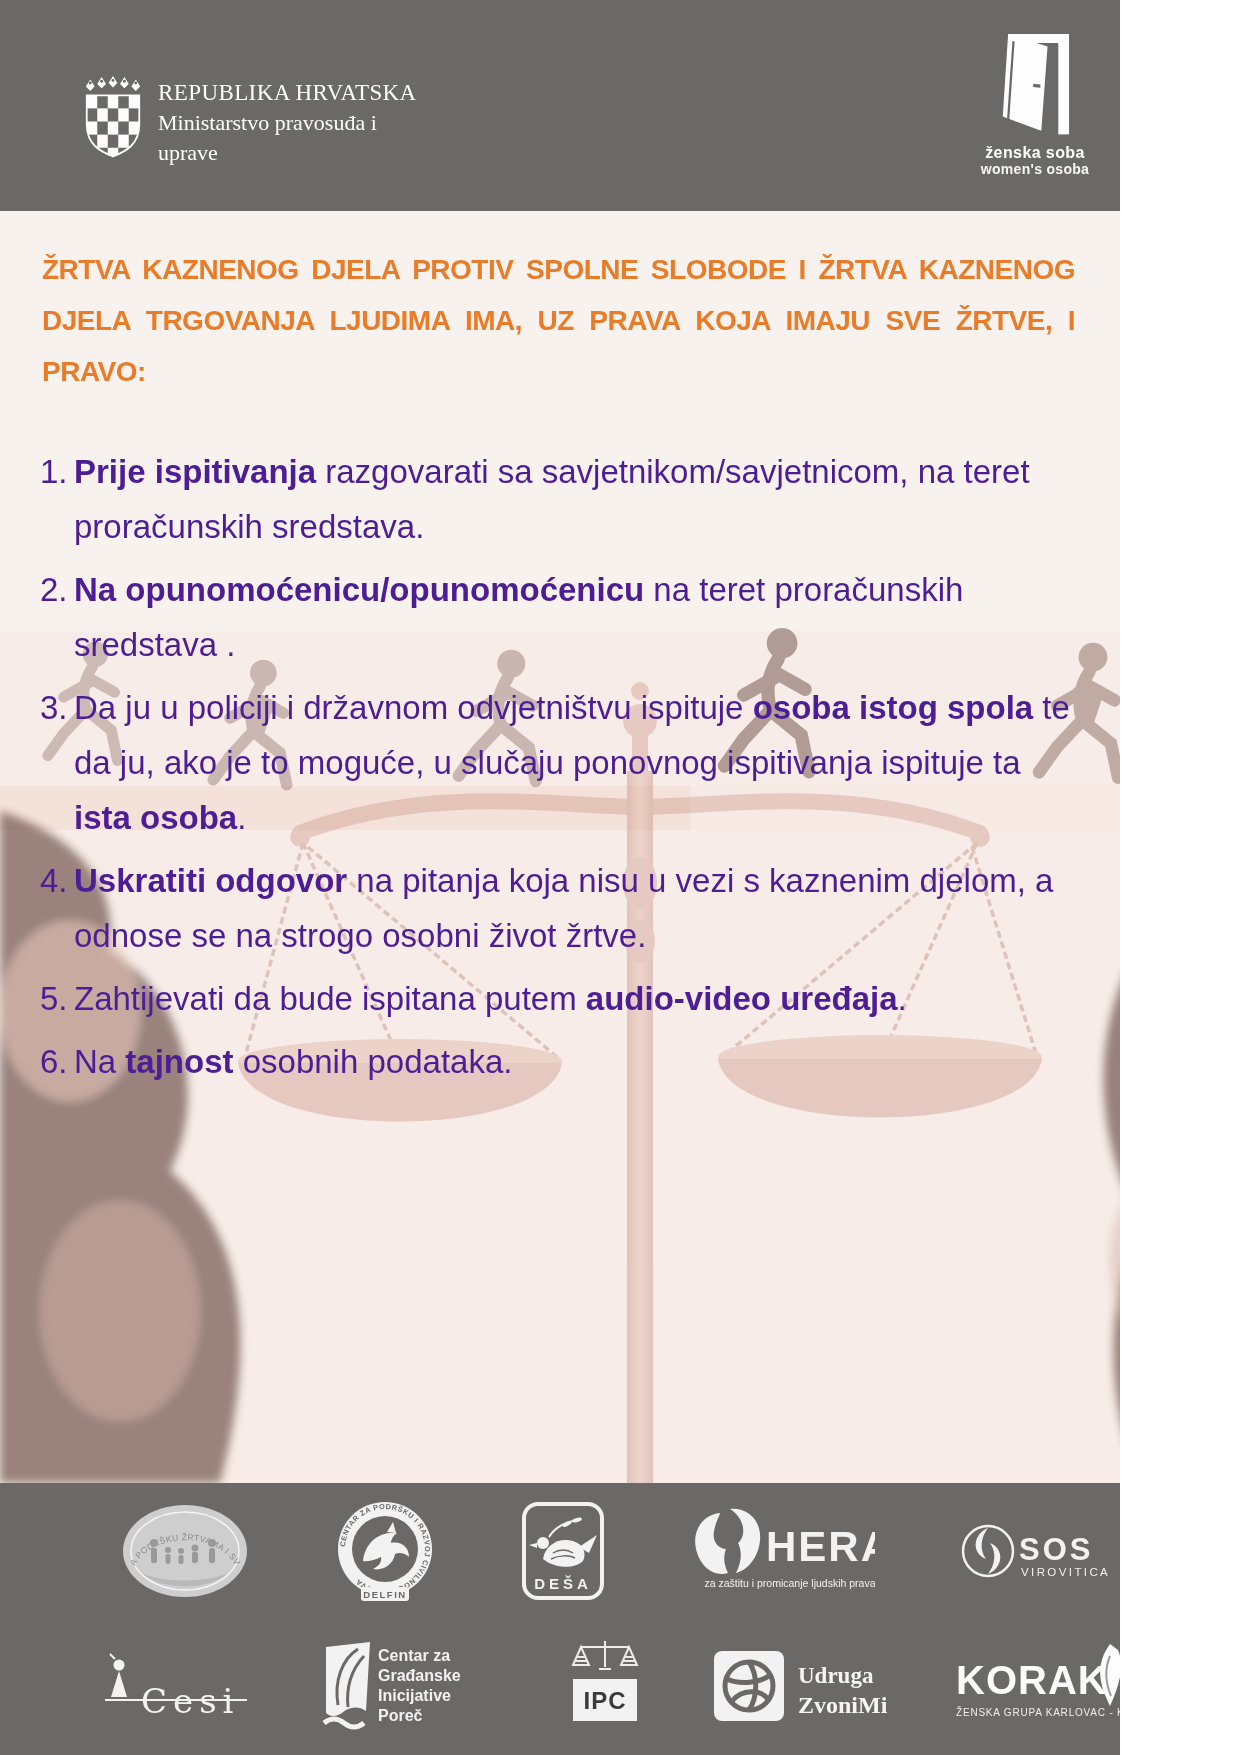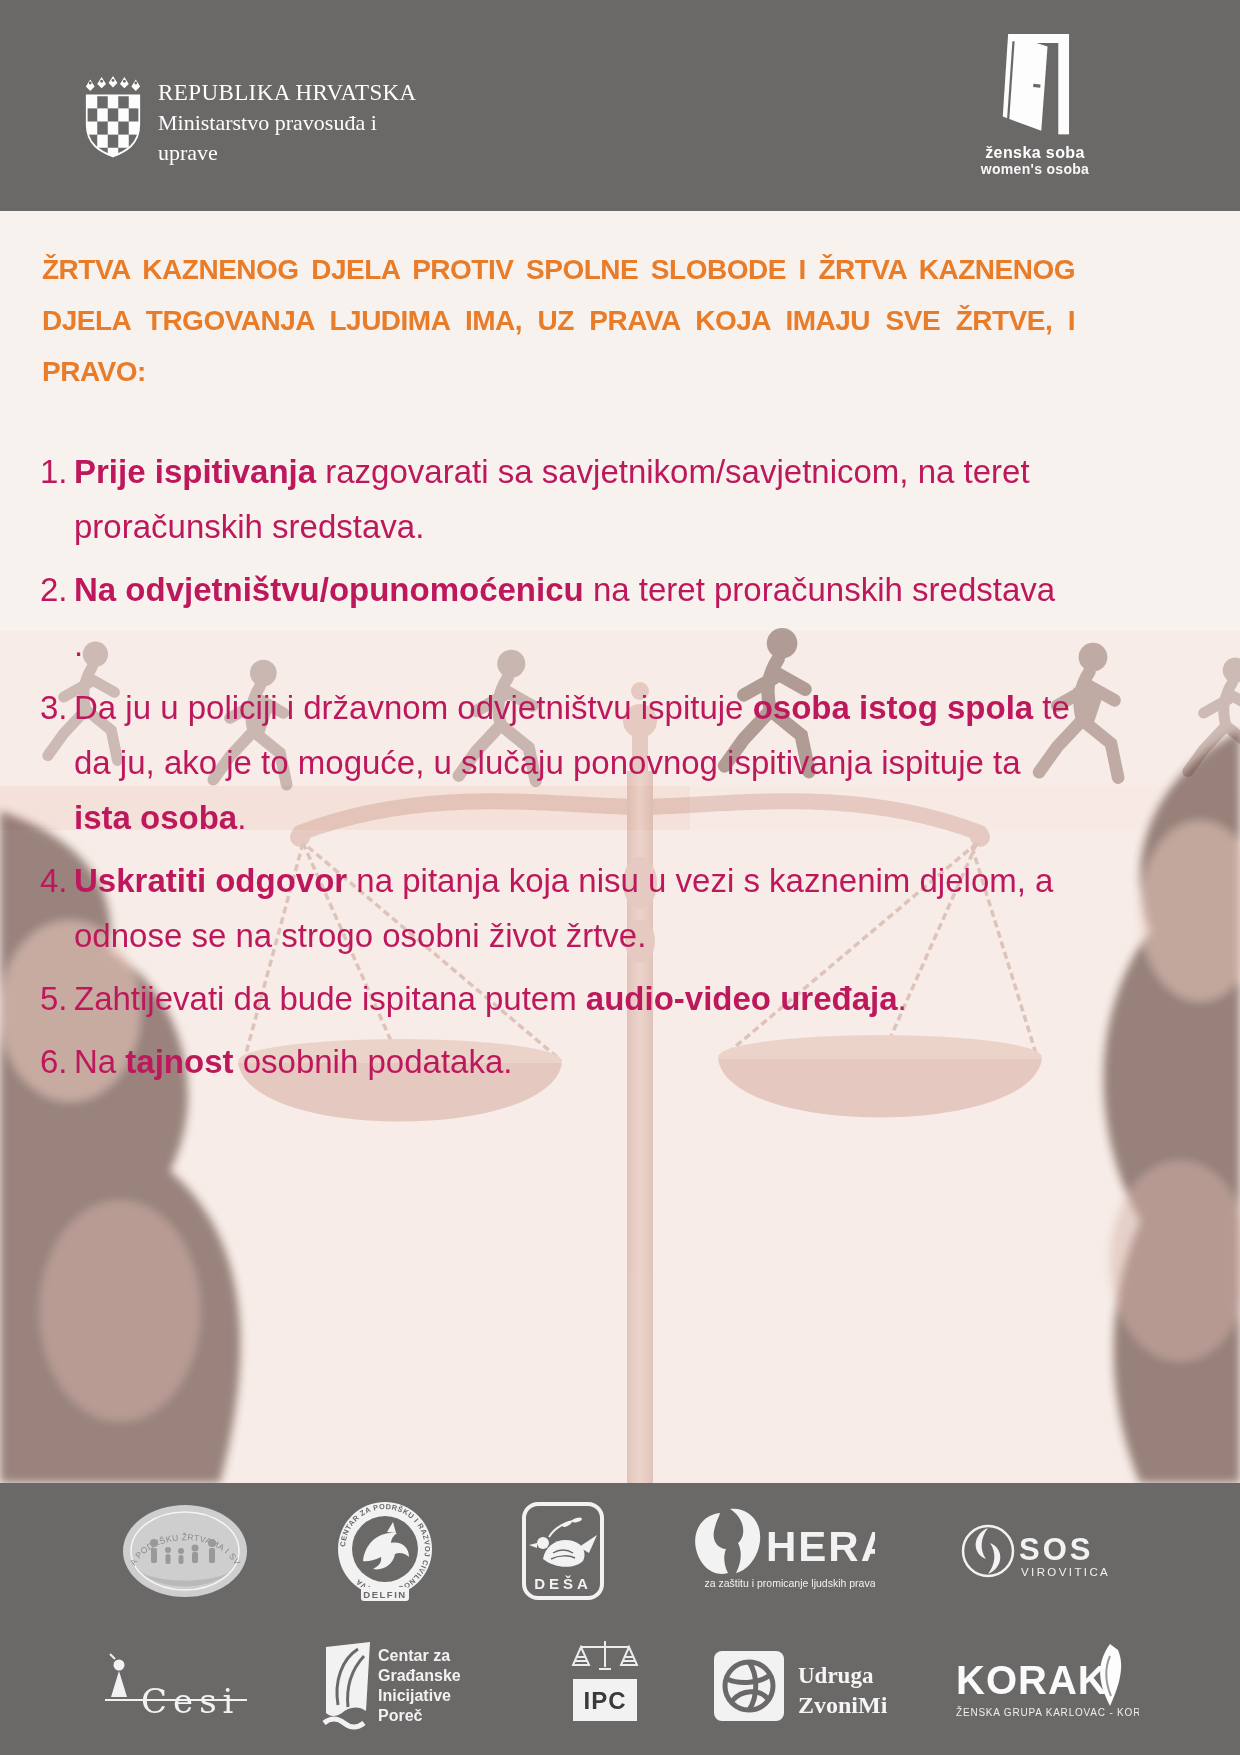--- a/index.html
+++ b/index.html
@@ -1,17 +1,17 @@
 <!DOCTYPE html>
 <html><head>
 <meta charset="utf-8">
 <style>
   html,body{margin:0;padding:0;background:#ffffff;}
   .page{
-    position:relative;width:1240px;height:1755px;overflow:hidden;
+    position:relative;width:1120px;height:1755px;overflow:hidden;
     background:#f8f2ef;font-family:"Liberation Sans",sans-serif;
   }
   
   .header-band{position:absolute;left:0;top:0;width:1240px;height:211px;background:#6b6868;}
   .coat{position:absolute;left:85px;top:74px;}
   .gov-name{position:absolute;left:158px;top:78px;color:#fdfdfd;
     font-family:"Liberation Serif",serif;line-height:30px;font-size:22px;}
   .gov-name .l1{font-size:23px;letter-spacing:.4px;}
   .partner{position:absolute;left:950px;top:30px;width:170px;text-align:center;color:#fff;}
   .partner .door{display:block;margin:0 auto;}
@@ -19,21 +19,21 @@
   .partner .p2{font-weight:bold;font-size:14px;line-height:15px;letter-spacing:.3px;opacity:.95;}
   
   .watermark{position:absolute;left:0;top:211px;pointer-events:none;}
   
   .title{
     position:absolute;left:42px;top:244px;width:1033px;
     font-size:28px;font-weight:bold;line-height:51px;letter-spacing:-0.5px;
     color:#e87c29;text-align:justify;
   }
   .rights{position:absolute;left:40px;top:444px;width:1032px;
-    font-size:33px;line-height:55px;color:#be185d;}
+    font-size:33px;line-height:55px;color:#4c1d95;}
   .right-item{padding-left:34px;text-indent:-34px;margin-bottom:8px;}
   .right-item .num{display:inline-block;width:34px;text-indent:0;}
   .right-item .b{font-weight:bold;}
   
   .footer-band{position:absolute;left:0;top:1483px;width:1240px;height:272px;background:#6b6868;}
   .f-row{height:136px;display:flex;align-items:center;justify-content:space-evenly;padding:0 34px;}
   .logo-cell{display:flex;align-items:center;justify-content:center;}
 </style>
 </head>
 <body>
@@ -167,21 +167,21 @@
         <rect x="46" y="58" width="8" height="3.5" fill="#6b6868" transform="rotate(6 50 60)"></rect>
       </svg>
       <div class="p1">ženska soba</div>
       <div class="p2">women's osoba</div>
     </div>
   </div>
 
   <div class="title">ŽRTVA KAZNENOG DJELA PROTIV SPOLNE SLOBODE I ŽRTVA KAZNENOG DJELA TRGOVANJA LJUDIMA IMA, UZ PRAVA KOJA IMAJU SVE ŽRTVE, I PRAVO:</div>
   <div class="rights">
       <div class="right-item"><span class="num">1.</span><span class="b">Prije ispitivanja</span><span> razgovarati sa savjetnikom/savjetnicom, na teret proračunskih sredstava.</span></div>
-      <div class="right-item"><span class="num">2.</span><span class="b">Na odvjetništvu/opunomoćenicu</span><span> na teret proračunskih sredstava .</span></div>
+      <div class="right-item"><span class="num">2.</span><span class="b">Na opunomoćenicu/opunomoćenicu</span><span> na teret proračunskih sredstava .</span></div>
       <div class="right-item"><span class="num">3.</span><span>Da ju u policiji i državnom odvjetništvu ispituje </span><span class="b">osoba istog spola</span><span> te da ju, ako je to moguće, u slučaju ponovnog ispitivanja ispituje ta </span><span class="b">ista osoba</span><span>.</span></div>
       <div class="right-item"><span class="num">4.</span><span class="b">Uskratiti odgovor</span><span> na pitanja koja nisu u vezi s kaznenim djelom, a odnose se na strogo osobni život žrtve.</span></div>
       <div class="right-item"><span class="num">5.</span><span>Zahtijevati da bude ispitana putem </span><span class="b">audio-video uređaja</span><span>.</span></div>
       <div class="right-item"><span class="num">6.</span><span>Na </span><span class="b">tajnost</span><span> osobnih podataka.</span></div>
     </div>
 
   <div class="footer-band">
     <div class="f-row">
 
       <div class="logo-cell">

